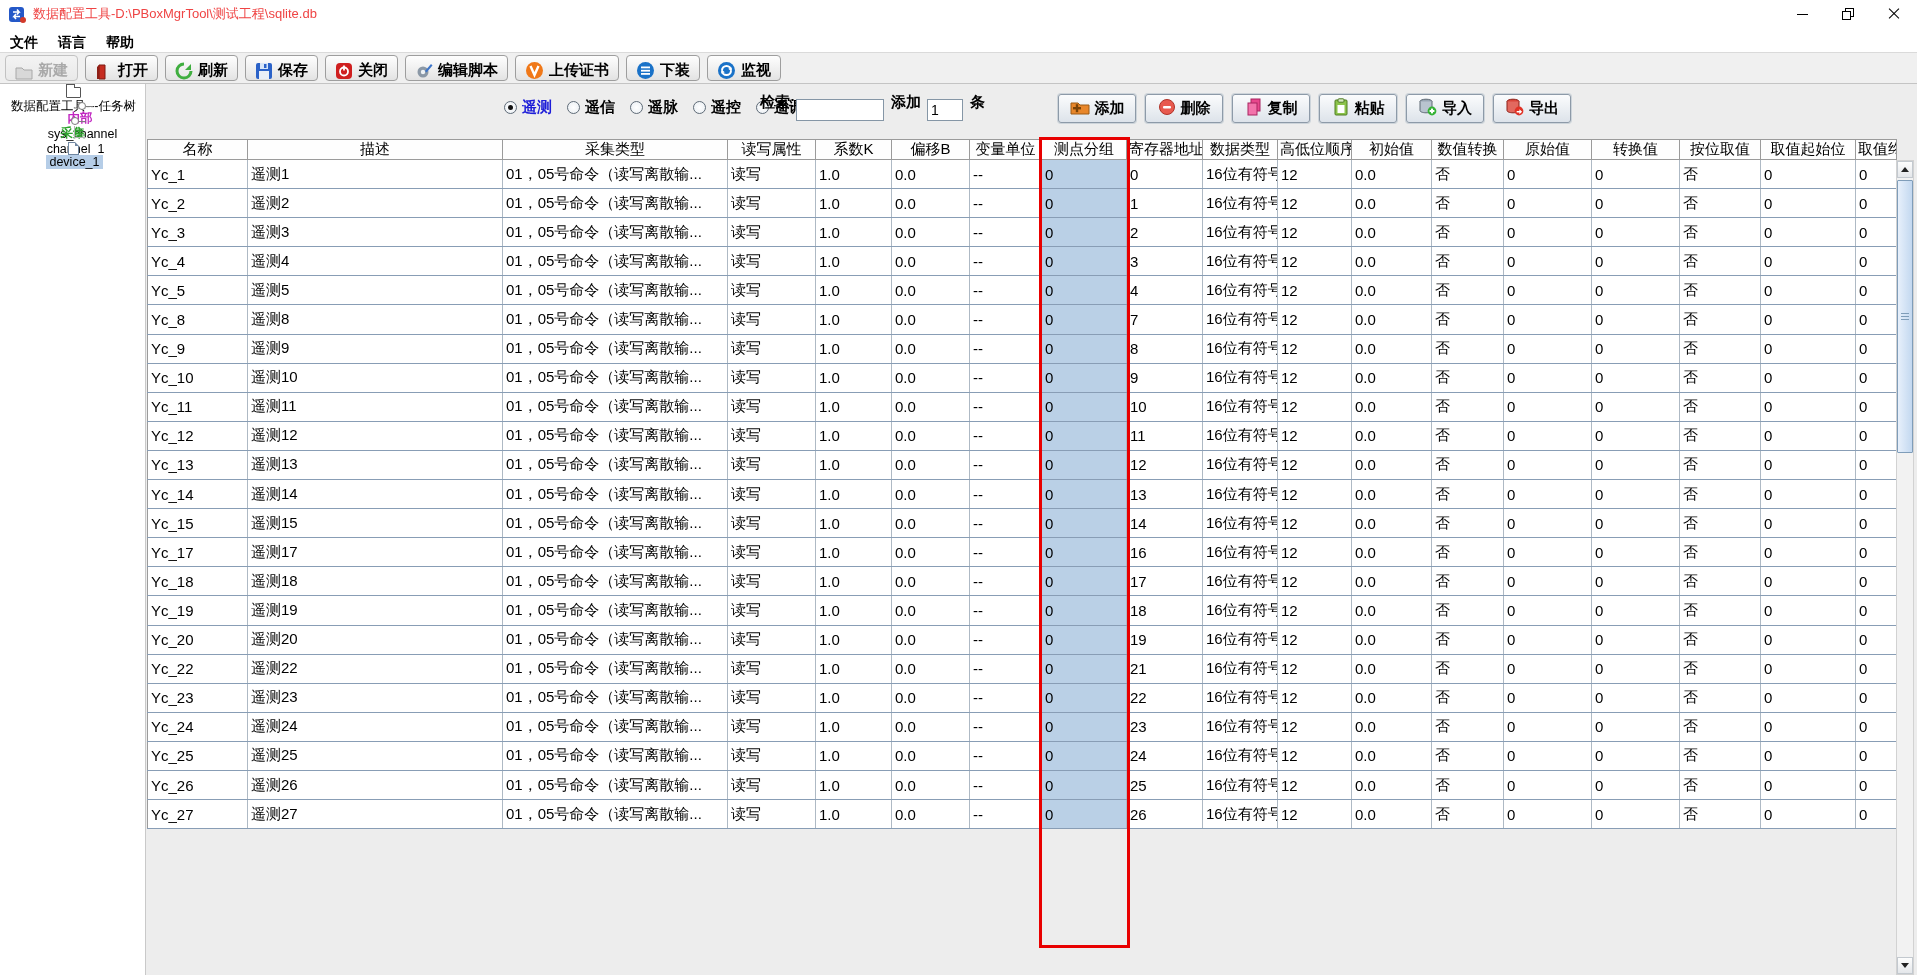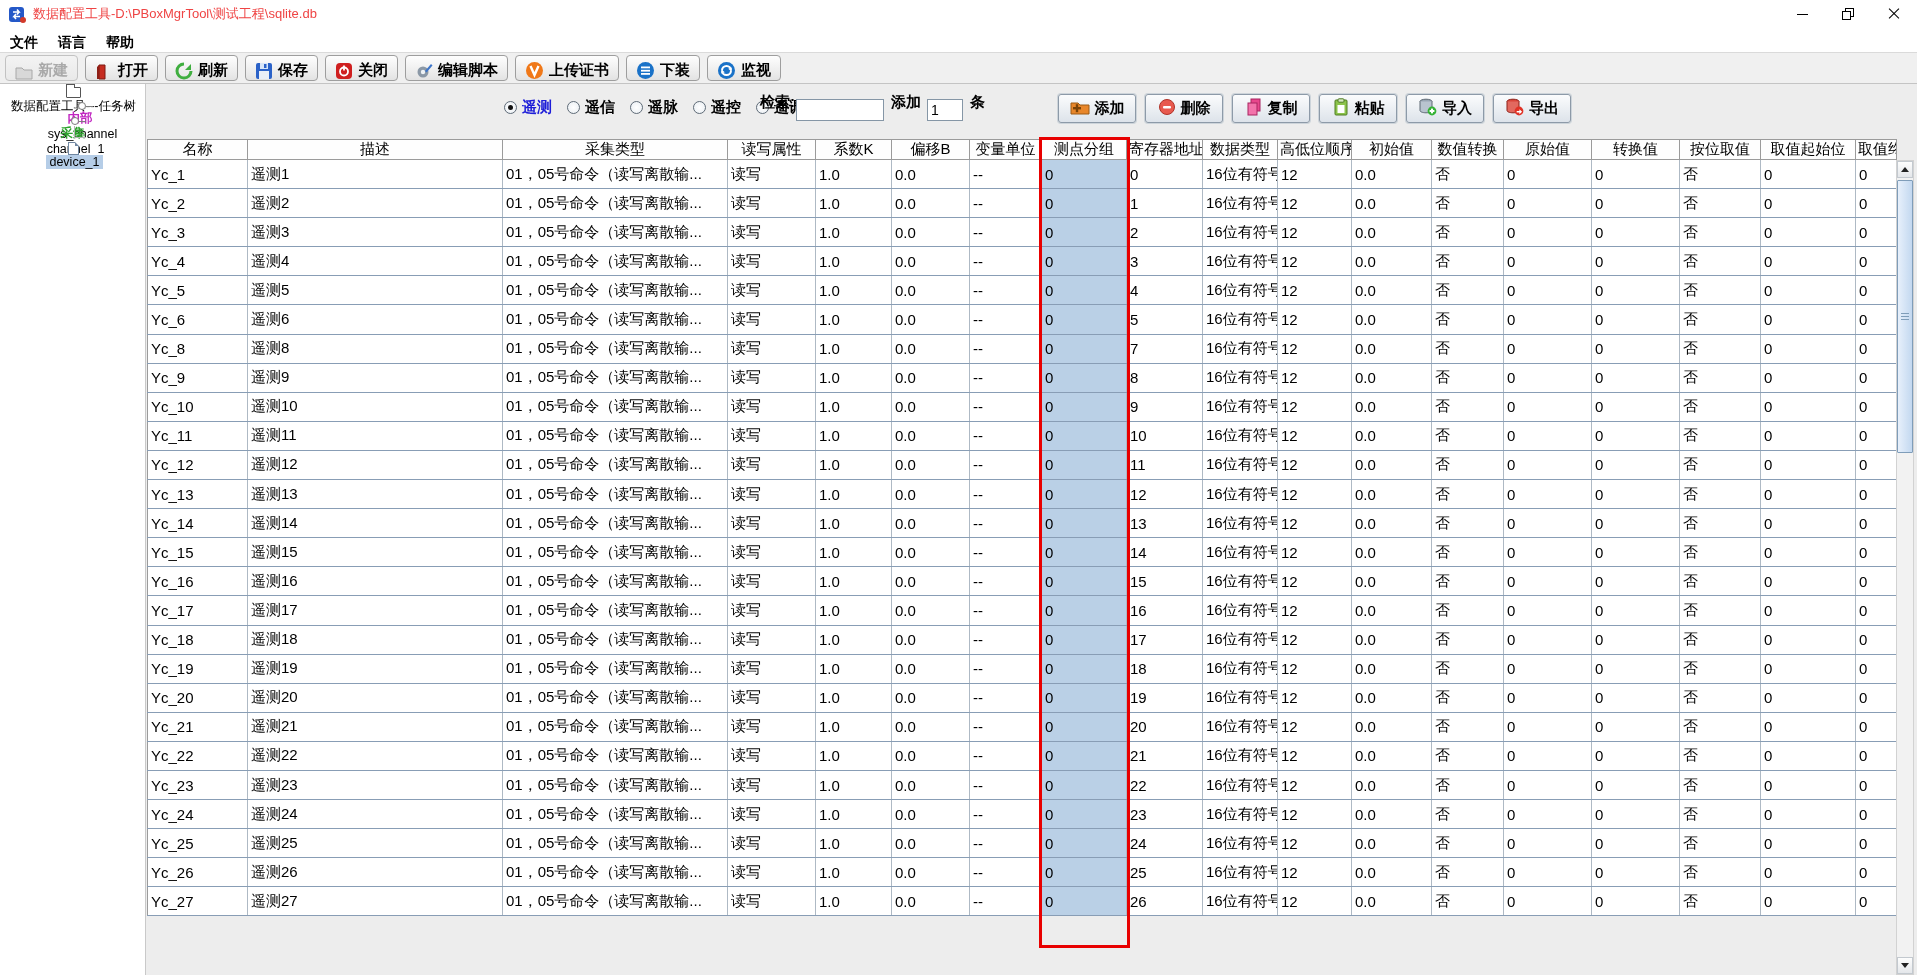--- a/index.html
+++ b/index.html
@@ -454,40 +454,20 @@
               <td>12</td>
               <td>0.0</td>
               <td>否</td>
               <td>0</td>
               <td>0</td>
               <td>否</td>
               <td>0</td>
               <td>0</td>
             </tr>
             <tr>
-              <td>Yc_6</td>
-              <td>遥测6</td>
-              <td>01，05号命令（读写离散输...</td>
-              <td>读写</td>
-              <td>1.0</td>
-              <td>0.0</td>
-              <td>--</td>
-              <td class="hl">0</td>
-              <td>5</td>
-              <td>16位有符号</td>
-              <td>12</td>
-              <td>0.0</td>
-              <td>否</td>
-              <td>0</td>
-              <td>0</td>
-              <td>否</td>
-              <td>0</td>
-              <td>0</td>
-            </tr>
-            <tr>
               <td>Yc_8</td>
               <td>遥测8</td>
               <td>01，05号命令（读写离散输...</td>
               <td>读写</td>
               <td>1.0</td>
               <td>0.0</td>
               <td>--</td>
               <td class="hl">0</td>
               <td>7</td>
               <td>16位有符号</td>
@@ -634,40 +614,20 @@
               <td>12</td>
               <td>0.0</td>
               <td>否</td>
               <td>0</td>
               <td>0</td>
               <td>否</td>
               <td>0</td>
               <td>0</td>
             </tr>
             <tr>
-              <td>Yc_16</td>
-              <td>遥测16</td>
-              <td>01，05号命令（读写离散输...</td>
-              <td>读写</td>
-              <td>1.0</td>
-              <td>0.0</td>
-              <td>--</td>
-              <td class="hl">0</td>
-              <td>15</td>
-              <td>16位有符号</td>
-              <td>12</td>
-              <td>0.0</td>
-              <td>否</td>
-              <td>0</td>
-              <td>0</td>
-              <td>否</td>
-              <td>0</td>
-              <td>0</td>
-            </tr>
-            <tr>
               <td>Yc_17</td>
               <td>遥测17</td>
               <td>01，05号命令（读写离散输...</td>
               <td>读写</td>
               <td>1.0</td>
               <td>0.0</td>
               <td>--</td>
               <td class="hl">0</td>
               <td>16</td>
               <td>16位有符号</td>
@@ -723,40 +683,20 @@
             <tr>
               <td>Yc_20</td>
               <td>遥测20</td>
               <td>01，05号命令（读写离散输...</td>
               <td>读写</td>
               <td>1.0</td>
               <td>0.0</td>
               <td>--</td>
               <td class="hl">0</td>
               <td>19</td>
-              <td>16位有符号</td>
-              <td>12</td>
-              <td>0.0</td>
-              <td>否</td>
-              <td>0</td>
-              <td>0</td>
-              <td>否</td>
-              <td>0</td>
-              <td>0</td>
-            </tr>
-            <tr>
-              <td>Yc_21</td>
-              <td>遥测21</td>
-              <td>01，05号命令（读写离散输...</td>
-              <td>读写</td>
-              <td>1.0</td>
-              <td>0.0</td>
-              <td>--</td>
-              <td class="hl">0</td>
-              <td>20</td>
               <td>16位有符号</td>
               <td>12</td>
               <td>0.0</td>
               <td>否</td>
               <td>0</td>
               <td>0</td>
               <td>否</td>
               <td>0</td>
               <td>0</td>
             </tr>

